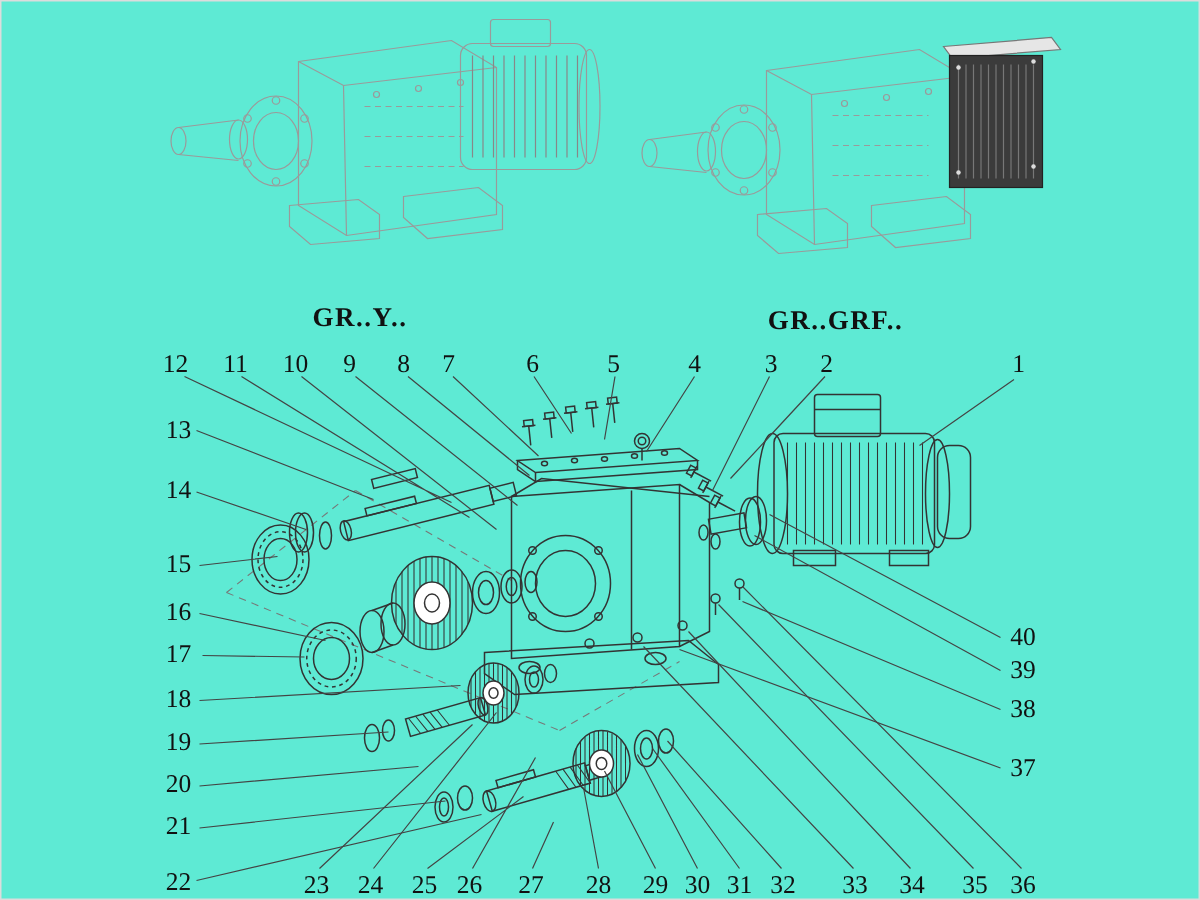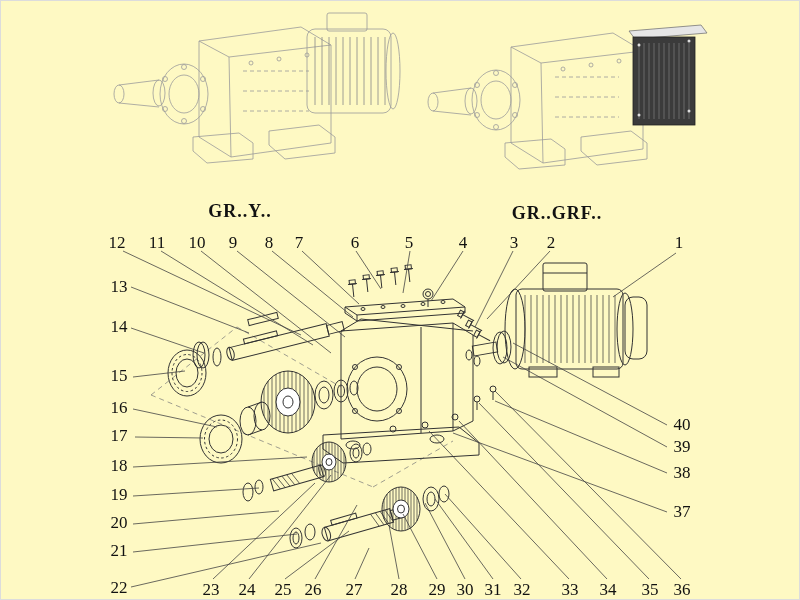--- a/index.html
+++ b/index.html
@@ -1,17 +1,17 @@
 <!DOCTYPE html>
 <html><head>
 <meta charset="utf-8">
 <style>
   html,body{margin:0;padding:0;background:#fff;}
   .stage{
-    position:relative;width:800px;height:600px;background:#fef9c3;
+    position:relative;width:800px;height:600px;background:#5eead4;
     border:1px solid #dcdcdc;box-sizing:border-box;overflow:hidden;
     font-family:"Liberation Serif", serif;
   }
   svg{display:block;}
   .callout{font:17px "Liberation Serif", serif;fill:#111;}
   .model-label{font:bold 18px "Liberation Serif", serif;fill:#111;letter-spacing:1px;}
 </style>
 </head>
 <body>
 

